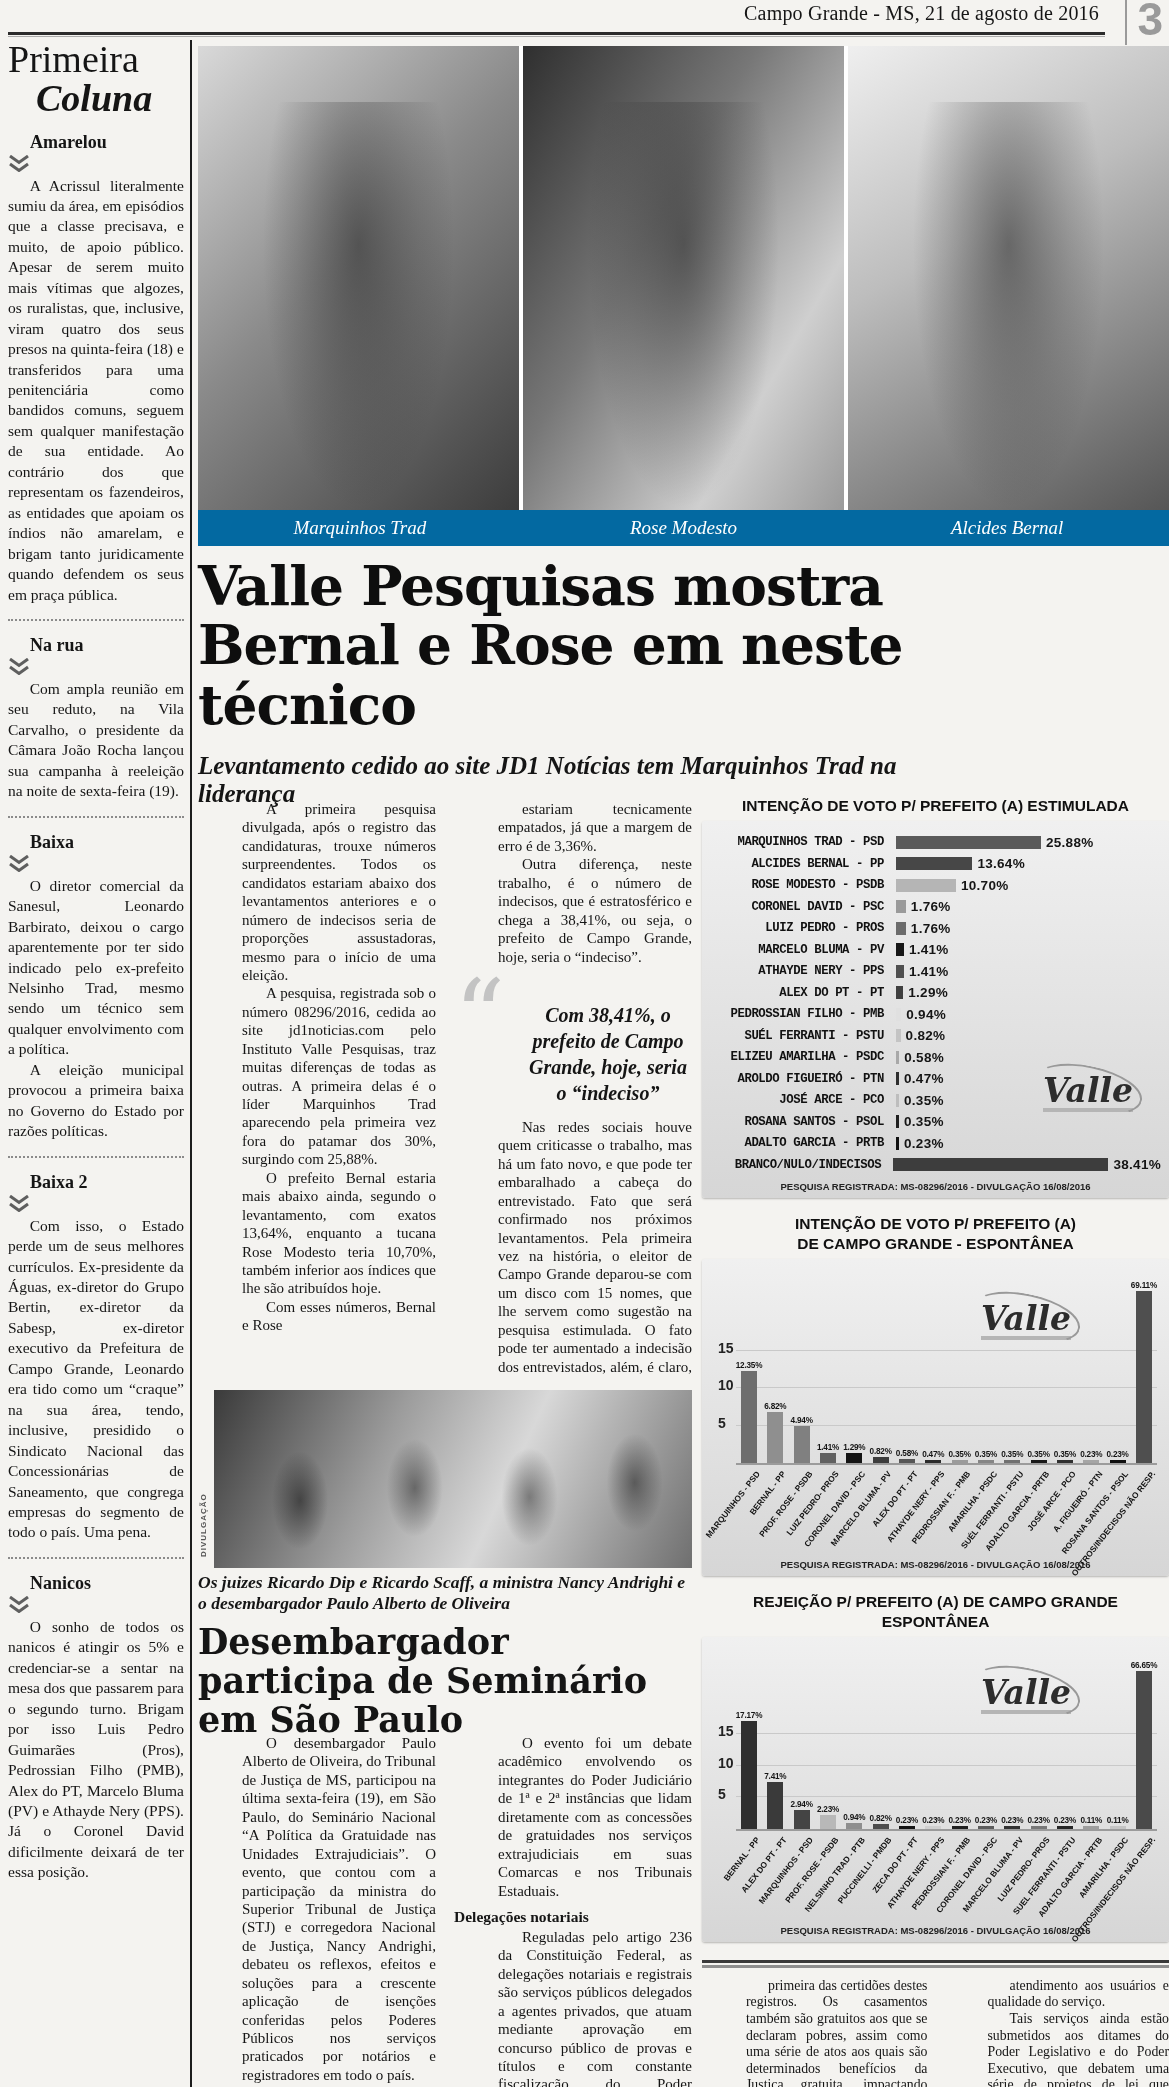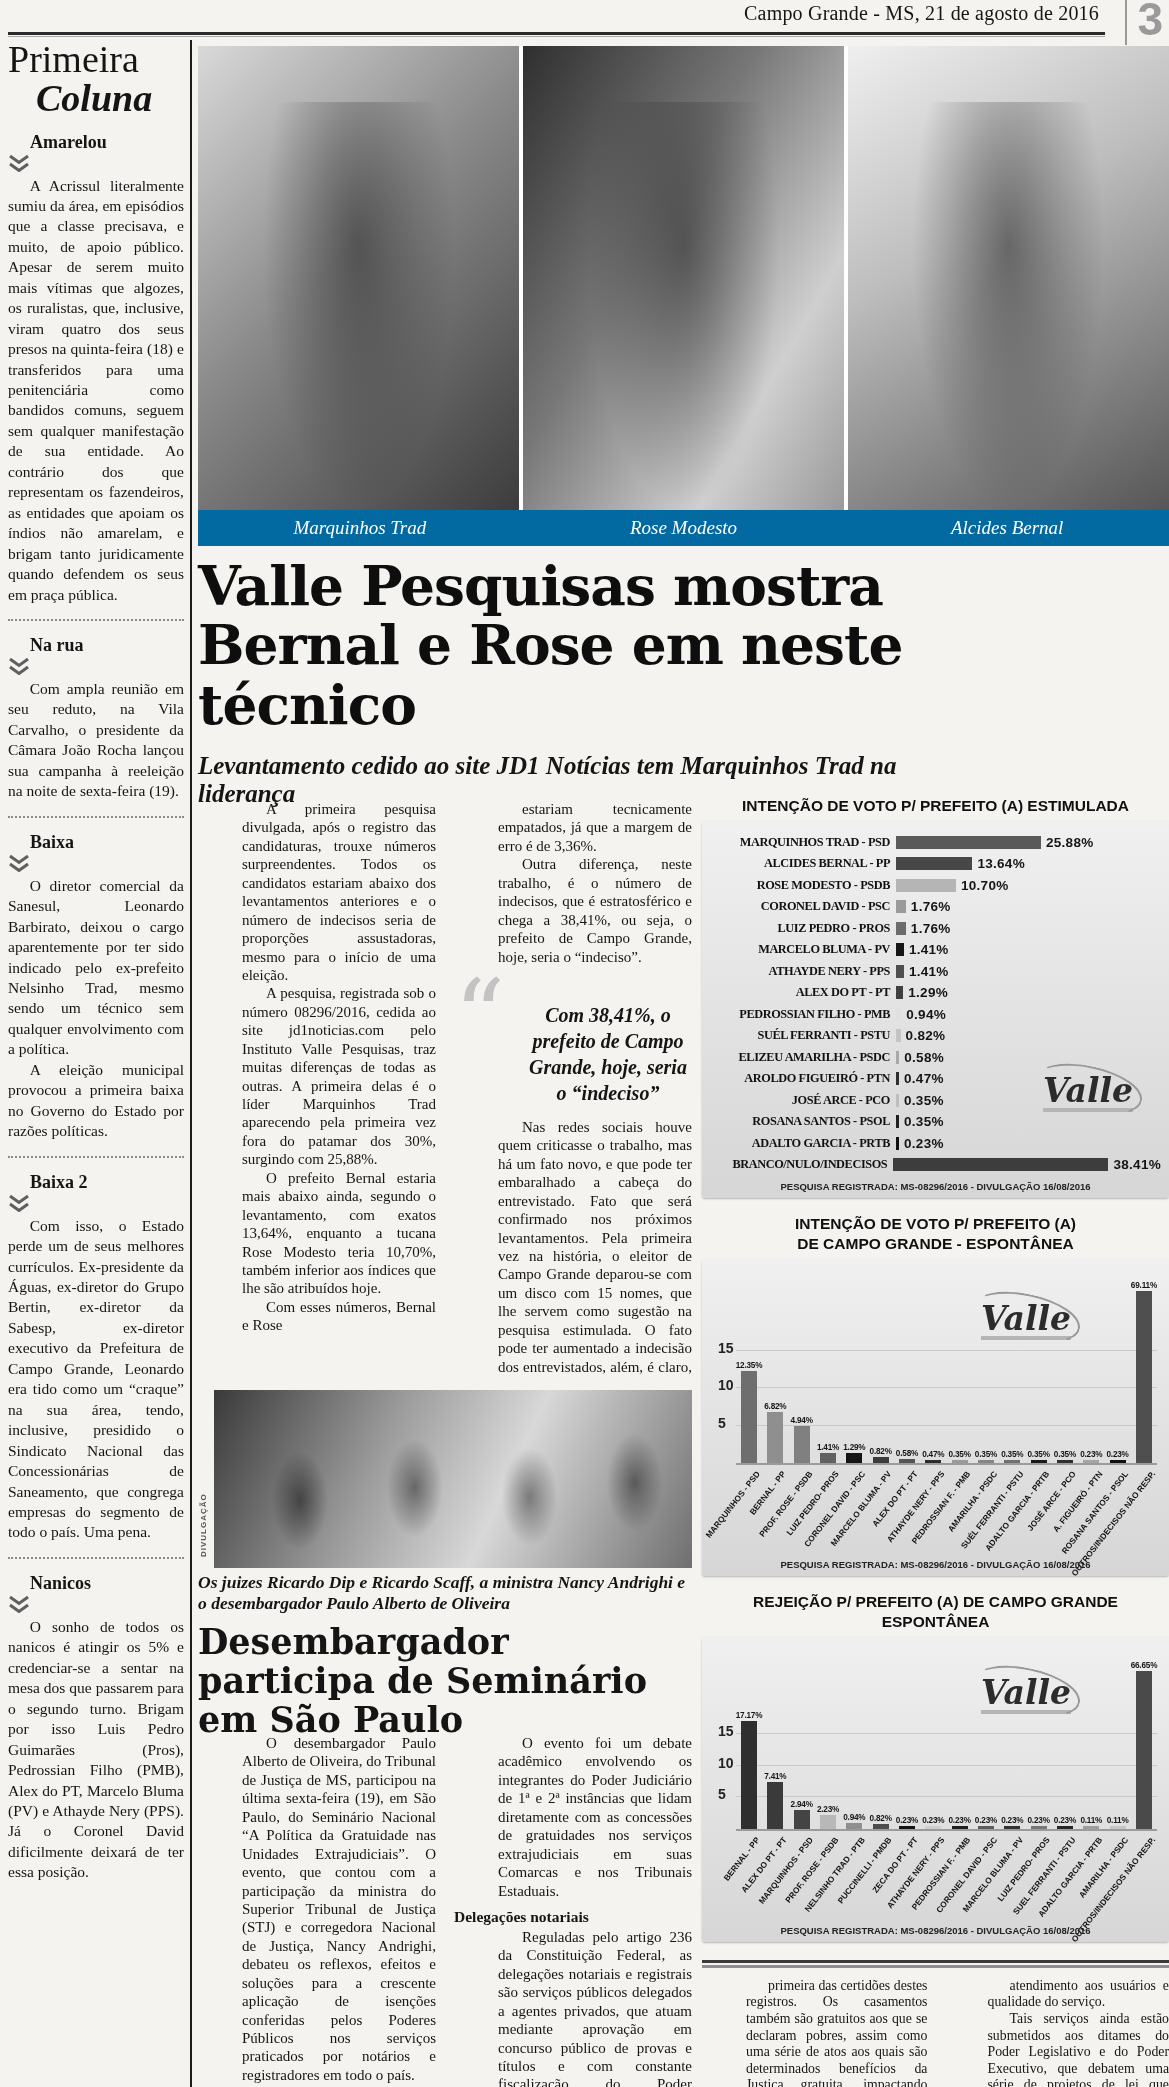--- a/index.html
+++ b/index.html
@@ -63,22 +63,22 @@
   .ctitle { font-family:"Liberation Sans",sans-serif; font-weight:bold; font-size:15.5px;
             text-align:center; white-space:pre-line; line-height:1.25; margin-bottom:6px; color:#101010; }
   .cbox { position:relative; background:linear-gradient(#f0f0f0,#d6d6d6); border-radius:3px;
           box-shadow:0 1px 2px rgba(0,0,0,.25); padding:10px 8px 6px 8px; }
   .csrc { font-family:"Liberation Sans",sans-serif; font-weight:bold; font-size:9.5px;
           text-align:center; margin-top:6px; color:#222; }
   .chart-gap { height:16px; }
 
   
   .hrow { display:flex; align-items:center; height:21.5px; }
-  .hlabel { width:186px; text-align:right; font-family:Liberation Serif, serif;
-            font-weight:bold; font-size:12.3px; letter-spacing:-.4px; padding-right:6px;
+  .hlabel { width:186px; text-align:right; font-family:Liberation Mono, monospace;
+            font-weight:bold; font-size:12.3px; letter-spacing:-.4px; padding-right:12px;
             white-space:nowrap; color:#111; }
   .htrack { flex:1; display:flex; align-items:center; }
   .hbar { height:13px; }
   .hval { font-family:"Liberation Sans",sans-serif; font-weight:bold; font-size:13.5px;
           padding-left:5px; letter-spacing:.3px; white-space:nowrap; }
 
   
   .vplot { position:relative; margin:6px 4px 0 26px; display:flex; align-items:flex-end;
            justify-content:space-between; border-bottom:2px solid #9b9b9b; }
   .vgrid { position:absolute; left:0; right:0; height:1px; background:#c9c9c9; }

